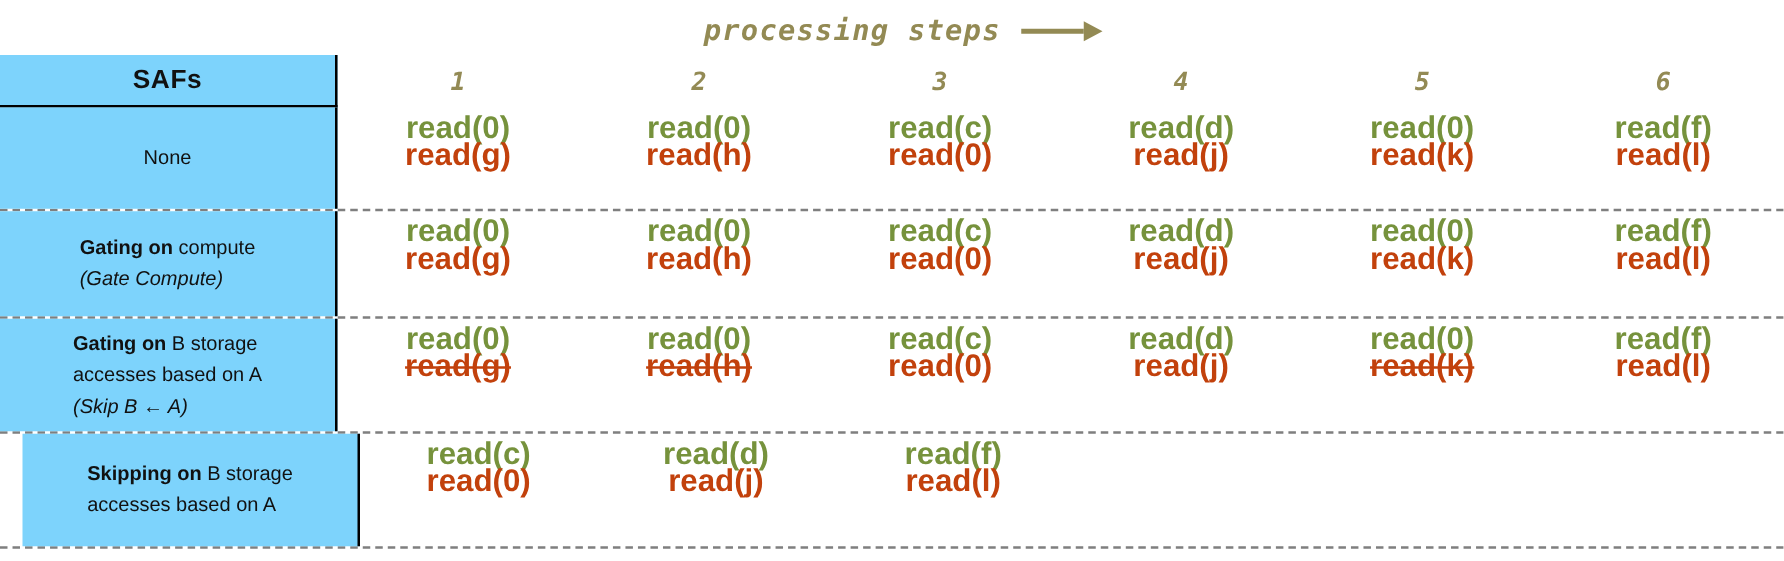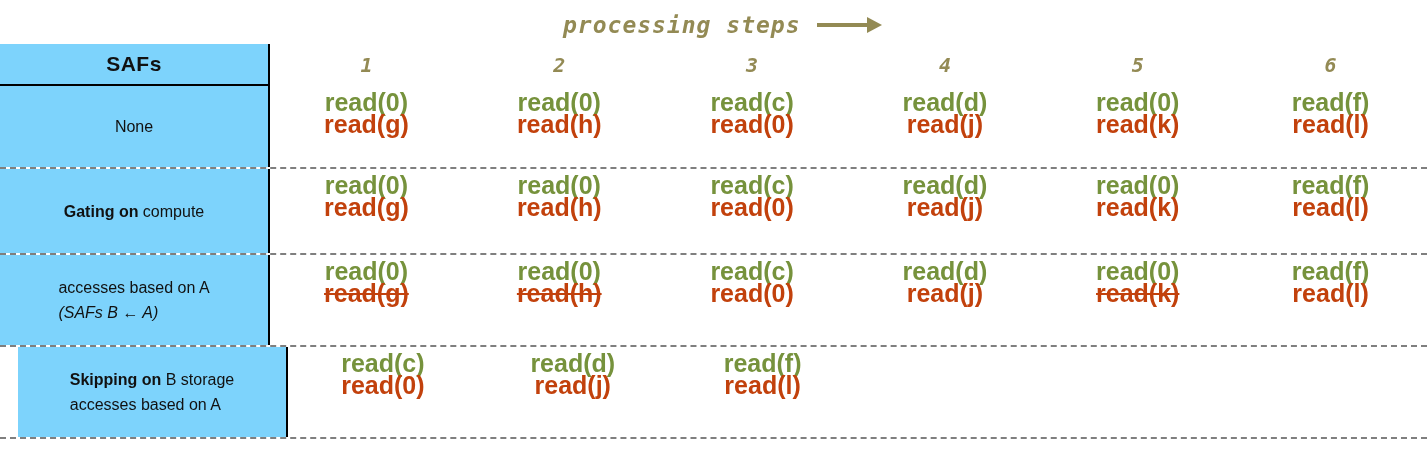--- a/index.html
+++ b/index.html
@@ -143,20 +143,21 @@
           <div class="cell">
             <span class="read-line green">read(f)</span>
             <span class="read-line blue">read(l)</span>
           </div>
         </div>
       </div>
       <div class="trow dashed row-1">
         <div class="label-cell">
           <div class="label-lines">
             <div><b>Gating on</b><span> compute</span></div>
+            <div><span class="italic">(Gate Compute)</span></div>
           </div>
         </div>
         <div class="cells-area">
           <div class="cell">
             <span class="read-line green">read(0)</span>
             <span class="read-line blue">read(g)</span>
           </div>
           <div class="cell">
             <span class="read-line green">read(0)</span>
             <span class="read-line blue">read(h)</span>
@@ -175,22 +176,23 @@
           </div>
           <div class="cell">
             <span class="read-line green">read(f)</span>
             <span class="read-line blue">read(l)</span>
           </div>
         </div>
       </div>
       <div class="trow dashed row-2">
         <div class="label-cell">
           <div class="label-lines">
+            <div><b>Gating on</b><span> B storage</span></div>
             <div><span>accesses based on A</span></div>
-            <div><span class="italic">(SAFs B ← A)</span></div>
+            <div><span class="italic">(Skip B ← A)</span></div>
           </div>
         </div>
         <div class="cells-area">
           <div class="cell">
             <span class="read-line green">read(0)</span>
             <span class="read-line blue struck">read(g)</span>
           </div>
           <div class="cell">
             <span class="read-line green">read(0)</span>
             <span class="read-line blue struck">read(h)</span>

